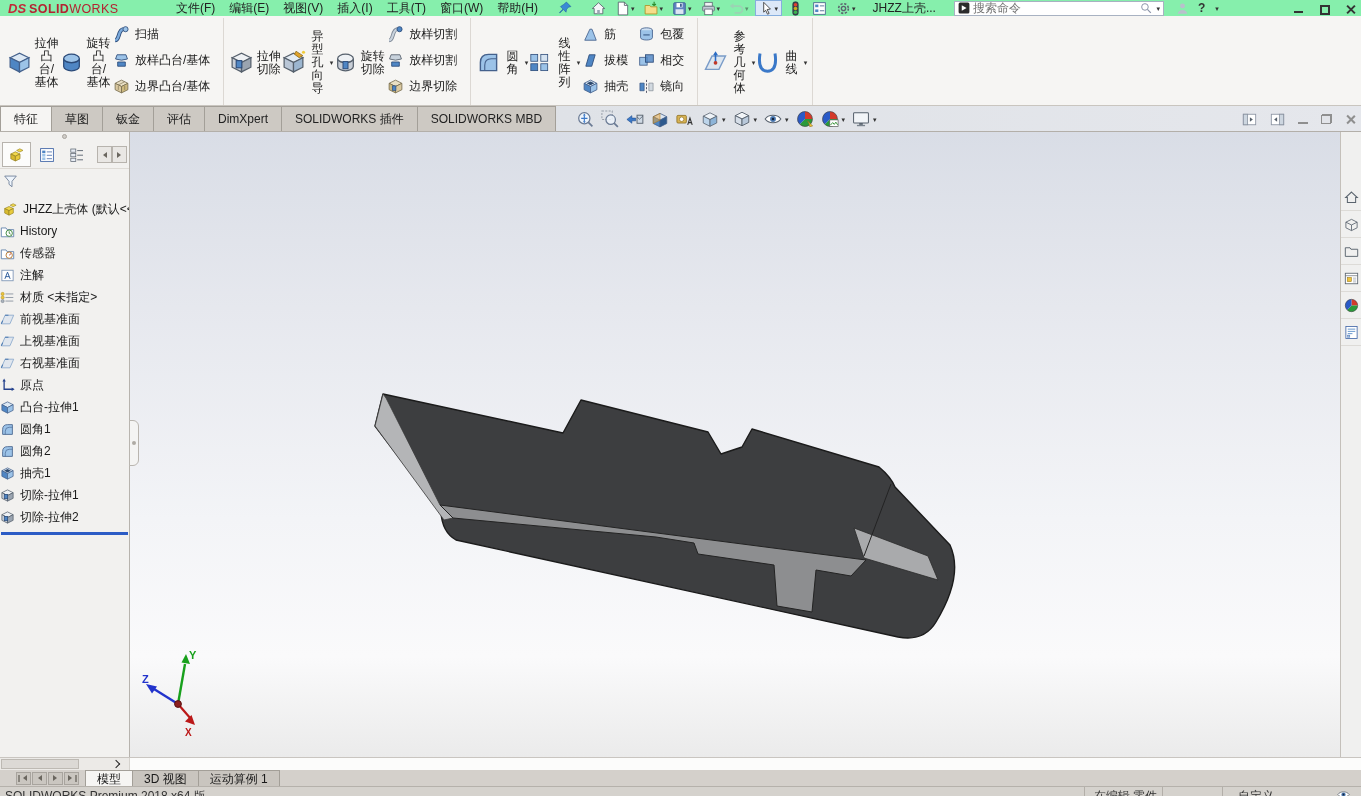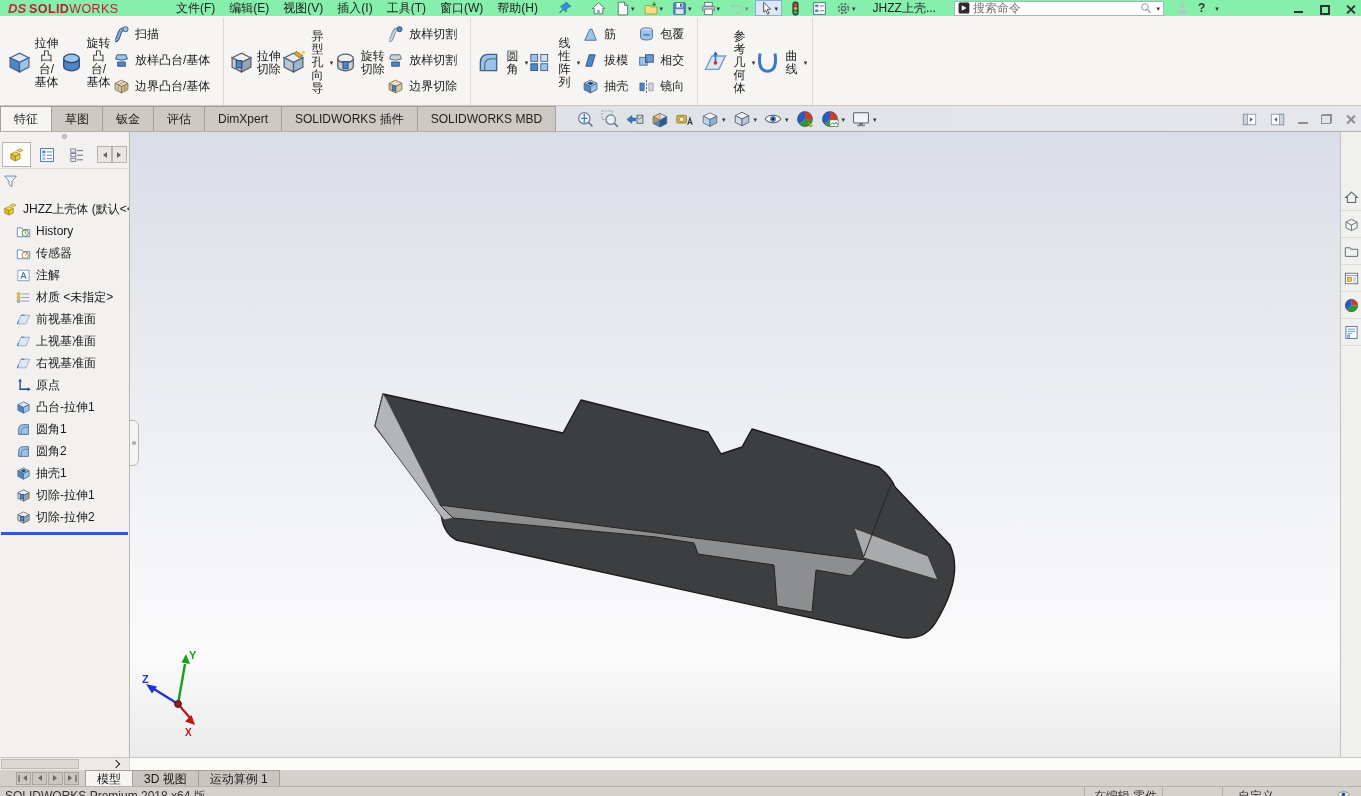--- a/index.html
+++ b/index.html
@@ -75,21 +75,21 @@
   .ptab{width:29px;height:25px;display:flex;align-items:center;justify-content:center;border:1px solid transparent}
   .ptab .icon{width:16px;height:16px}
   .ptab.active{background:#fcfcfb;border-color:#b7b3ad}
   .ptab-arrows{margin-left:auto;display:flex}
   .parrow{width:15px;height:17px;border:1px solid #b7b3ad;background:#e9e7e4;display:flex;align-items:center;justify-content:center}
   .tri-l{width:0;height:0;border:3px solid transparent;border-right:4px solid #6a665f;margin-right:2px}
   .tri-r{width:0;height:0;border:3px solid transparent;border-left:4px solid #6a665f;margin-left:2px}
   .filterrow{height:25px;border-top:1px solid #dedbd6;display:flex;align-items:center;padding-left:3px}
   .filterrow .icon{width:15px;height:15px}
   .tree{padding-top:5px}
-  .trow{height:22px;display:flex;align-items:center;gap:5px;padding-left:16px;white-space:nowrap;overflow:hidden}
+  .trow{height:22px;display:flex;align-items:center;gap:5px;white-space:nowrap;overflow:hidden}
   .trow.root{padding-left:3px}
   .trow .icon{width:15px;height:15px}
   .trow .lbl{overflow:hidden;white-space:nowrap}
   .rollback{height:3px;background:#2c5cc5;margin:4px 1px 0 1px}
   .splitterbar{width:10px;position:relative;flex:none}
   .vhandle{position:absolute;left:-1px;top:288px;width:10px;height:46px;background:#f4f4f3;border:1px solid #b9b5af;border-radius:0 6px 6px 0;display:flex;align-items:center;justify-content:center}
   .vhandle i{width:4px;height:4px;border-radius:50%;background:#aeaaa4}
   .viewport{flex:1;position:relative;overflow:hidden}
   .taskpane{width:21px;background:#f0f0ef;border-left:1px solid #c4c0ba;display:flex;flex-direction:column;align-items:center;padding-top:52px;flex:none}
   .tpbtn{width:20px;height:27px;display:flex;align-items:center;justify-content:center;border-bottom:1px solid #dddbd7}

